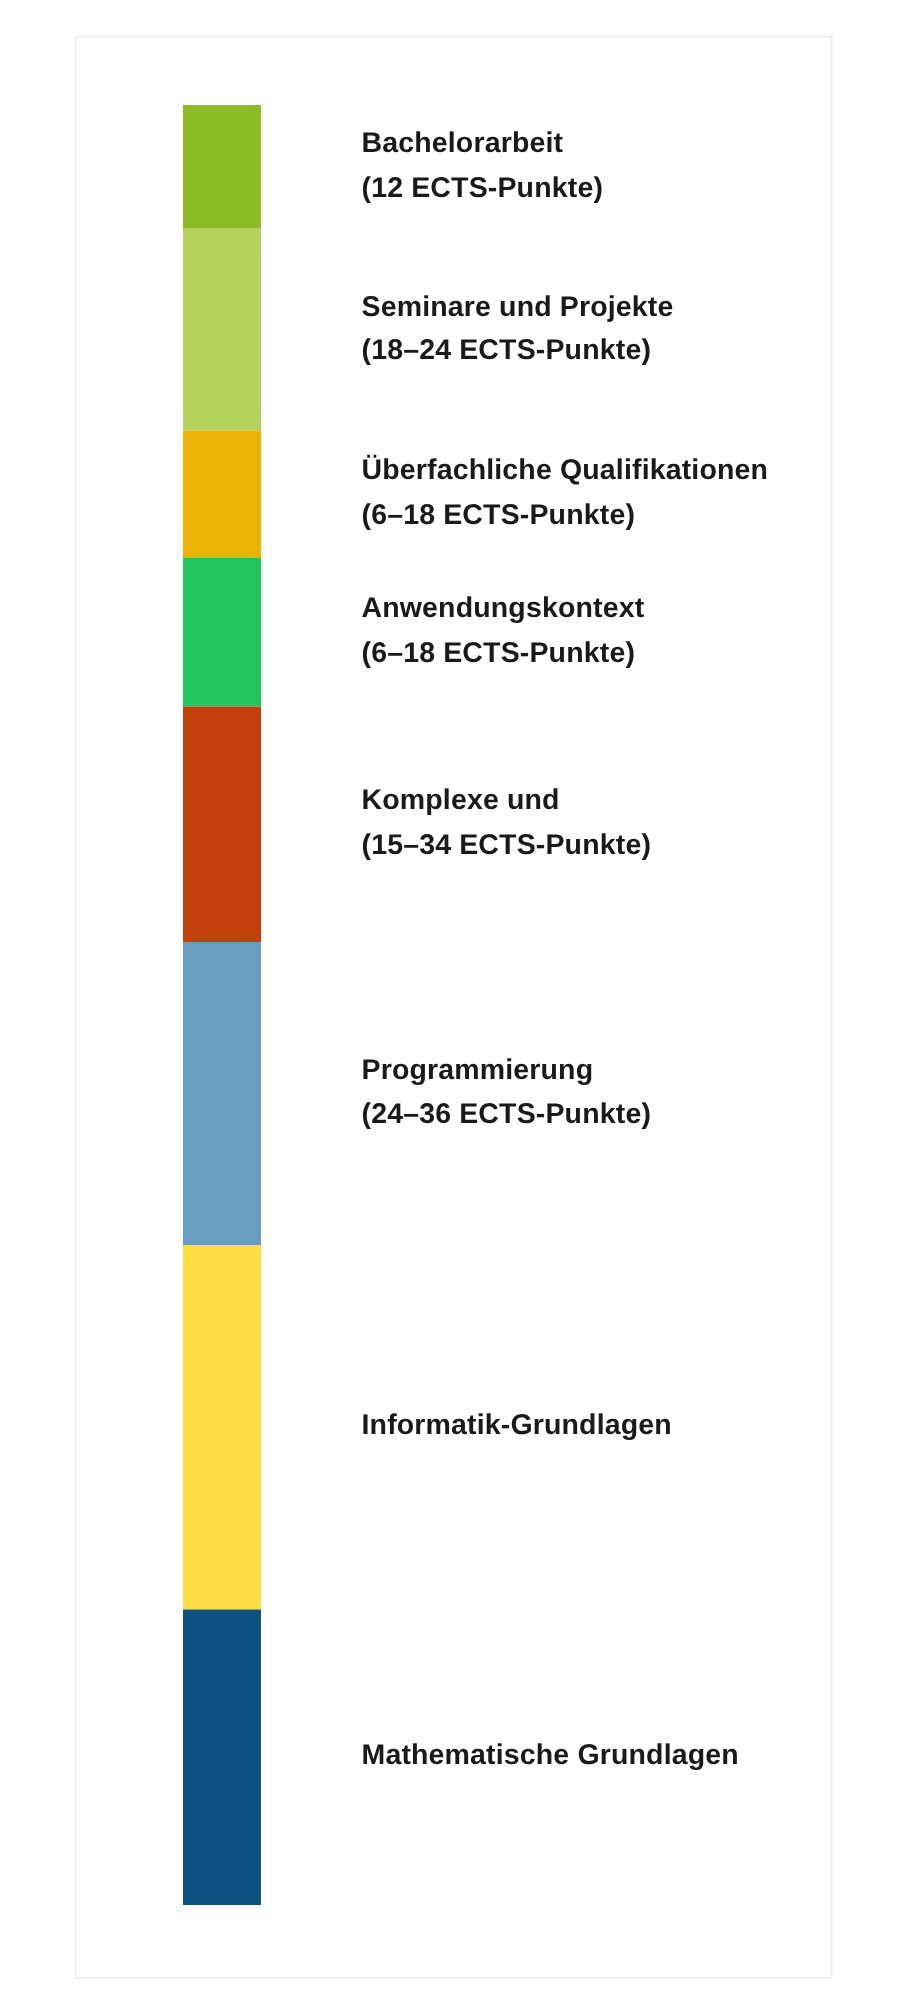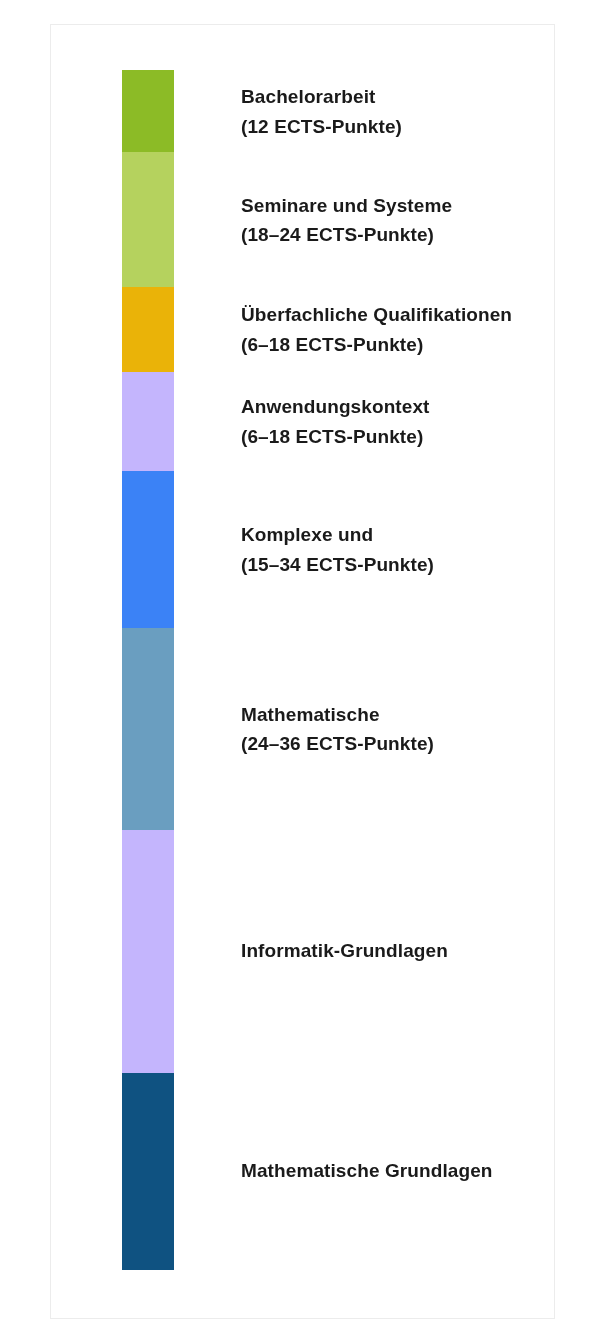--- a/index.html
+++ b/index.html
@@ -61,54 +61,54 @@
 
     <div class="seg" style="height:84px;background:#8cbb26;">
       <div class="seg-label">
         <span class="line">Bachelorarbeit</span>
         <span class="line">(12 ECTS-Punkte)</span>
       </div>
     </div>
 
     <div class="seg" style="height:137px;background:#b5d25e;">
       <div class="seg-label">
-        <span class="line">Seminare und Systeme</span>
+        <span class="line">Seminare und Projekte</span>
         <span class="line">(18–24 ECTS-Punkte)</span>
       </div>
     </div>
 
     <div class="seg" style="height:87px;background:#eab308;">
       <div class="seg-label">
         <span class="line">Überfachliche Qualifikationen</span>
         <span class="line">(6–18 ECTS-Punkte)</span>
       </div>
     </div>
 
-    <div class="seg" style="height:101px;background:#c4b5fd;">
+    <div class="seg" style="height:101px;background:#22c55e;">
       <div class="seg-label">
         <span class="line">Anwendungskontext</span>
         <span class="line">(6–18 ECTS-Punkte)</span>
       </div>
     </div>
 
-    <div class="seg" style="height:160px;background:#3b82f6;">
+    <div class="seg" style="height:160px;background:#c2410c;">
       <div class="seg-label">
         <span class="line">Komplexe und</span>
         <span class="line">(15–34 ECTS-Punkte)</span>
       </div>
     </div>
 
     <div class="seg" style="height:206px;background:#6a9ec0;">
       <div class="seg-label">
-        <span class="line">Mathematische</span>
+        <span class="line">Programmierung</span>
         <span class="line">(24–36 ECTS-Punkte)</span>
       </div>
     </div>
 
-    <div class="seg" style="height:248px;background:#c4b5fd;">
+    <div class="seg" style="height:248px;background:#fde047;">
       <div class="seg-label">
         <span class="line">Informatik-Grundlagen</span>
       </div>
     </div>
 
     <div class="seg" style="height:201px;background:#0f5281;">
       <div class="seg-label">
         <span class="line">Mathematische Grundlagen</span>
       </div>
     </div>

